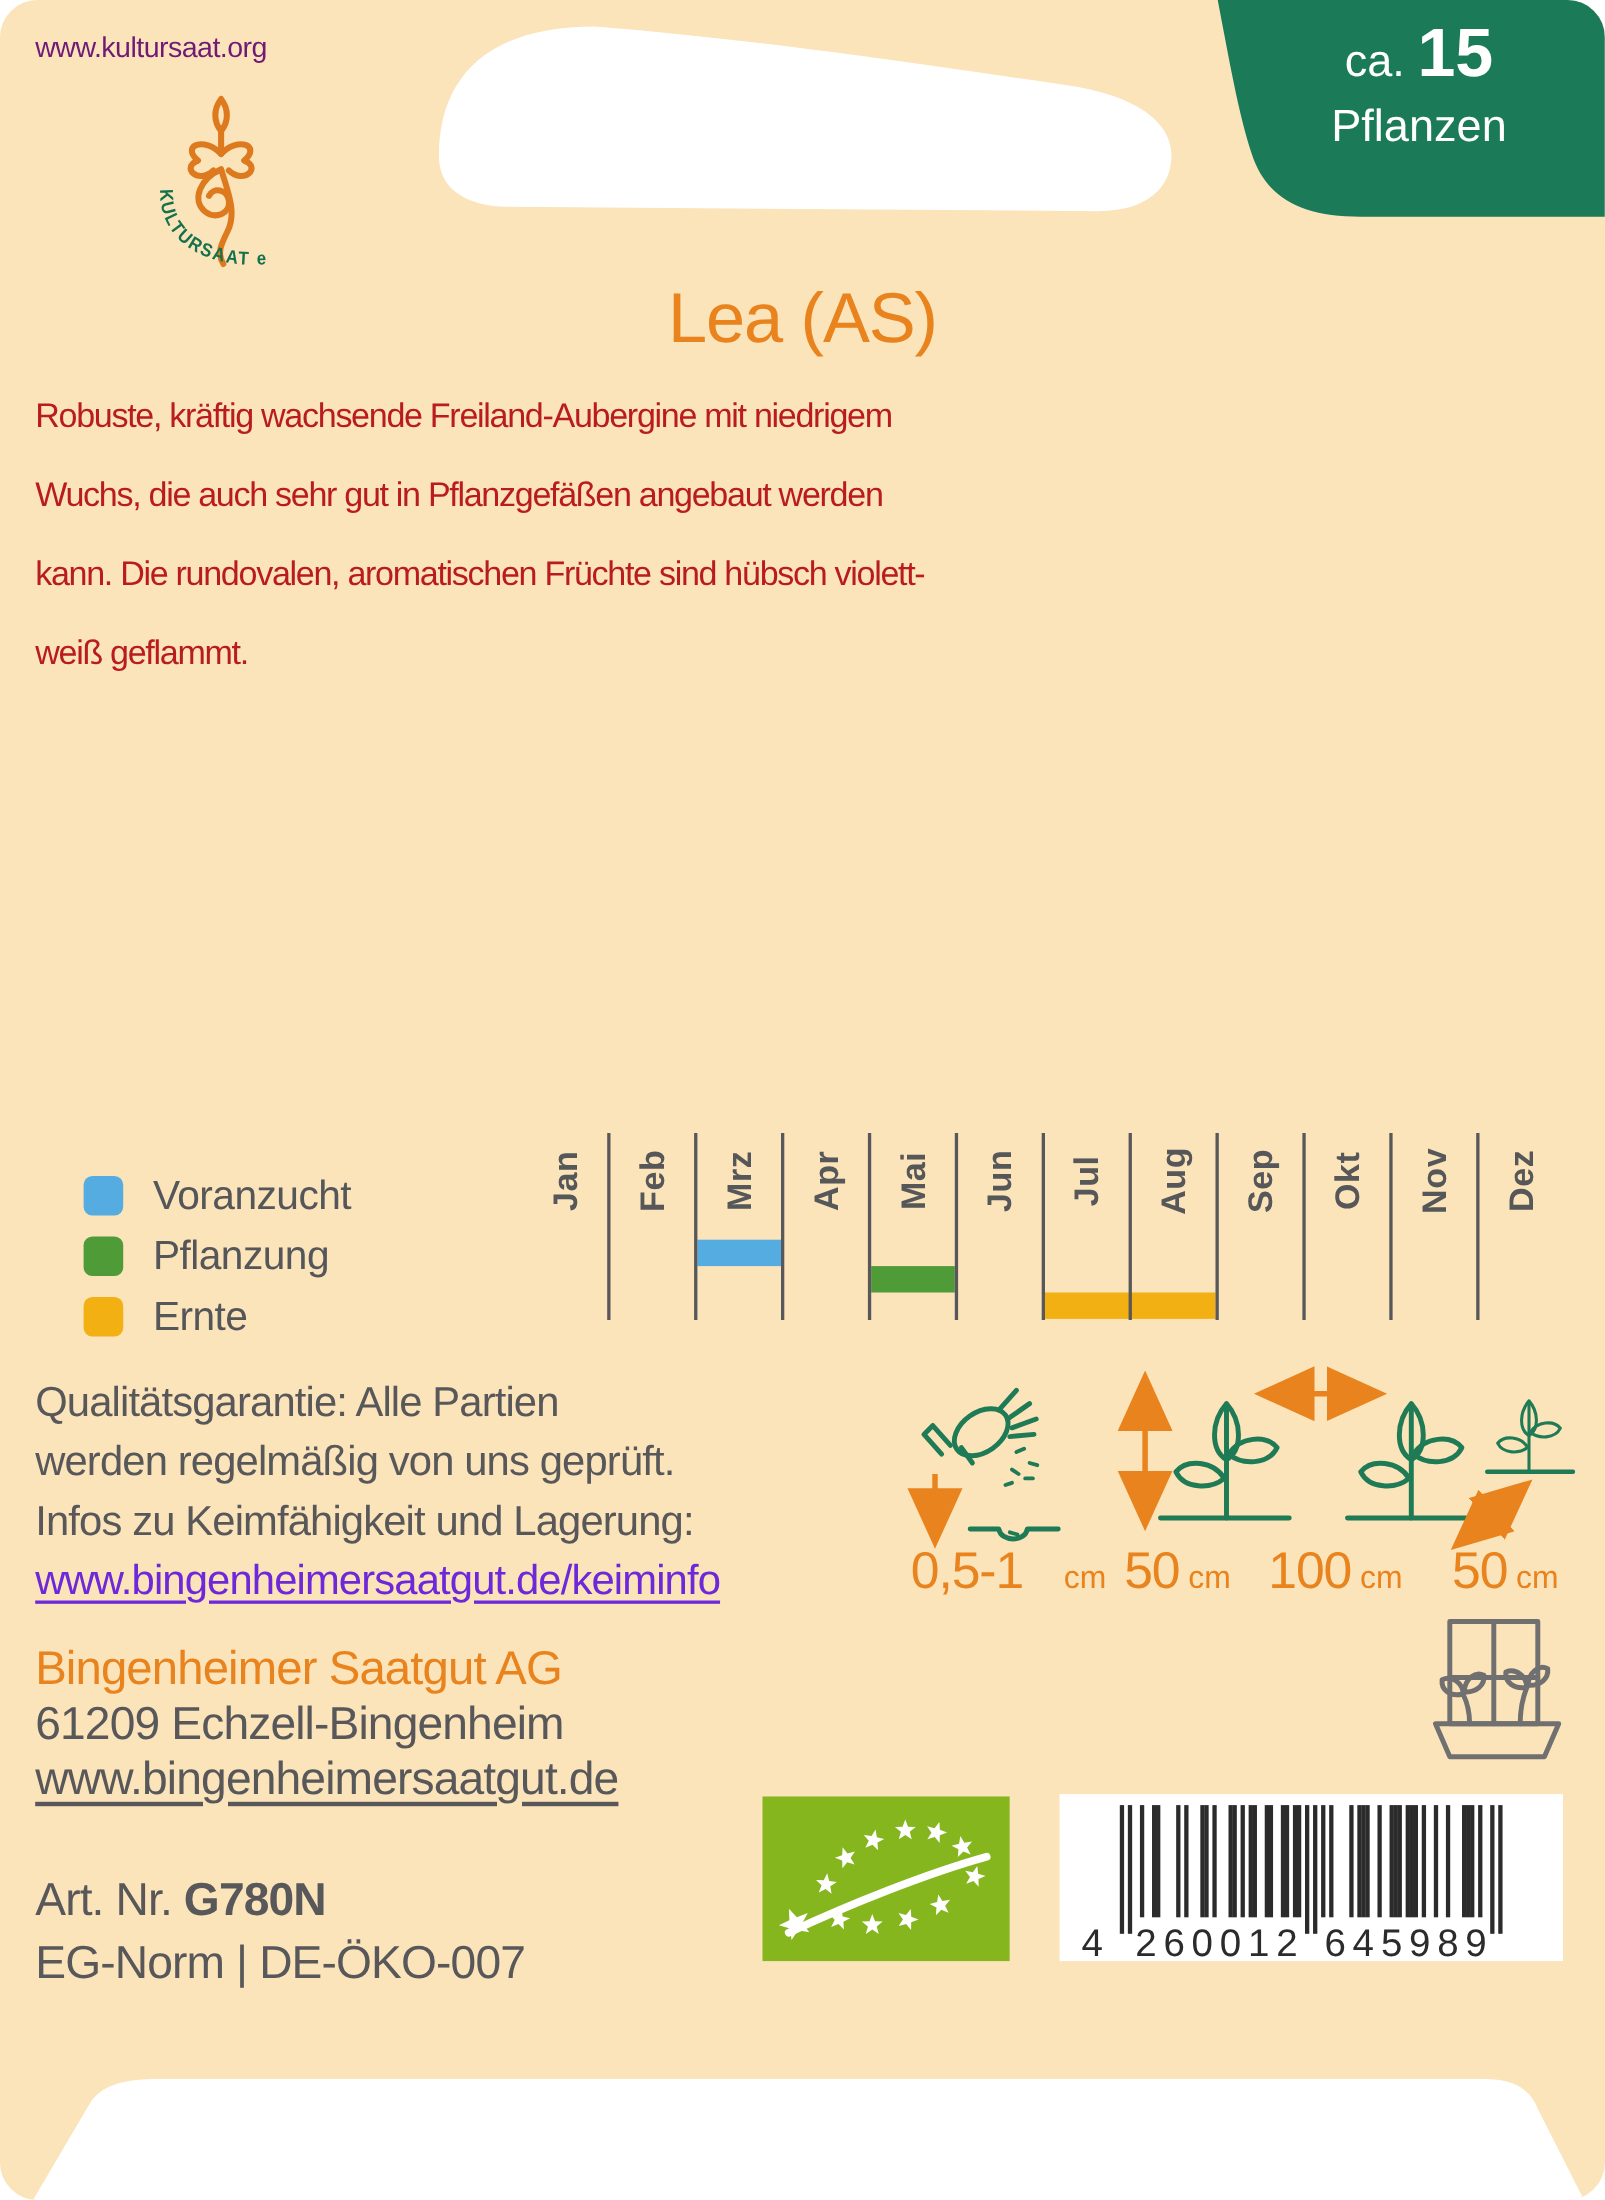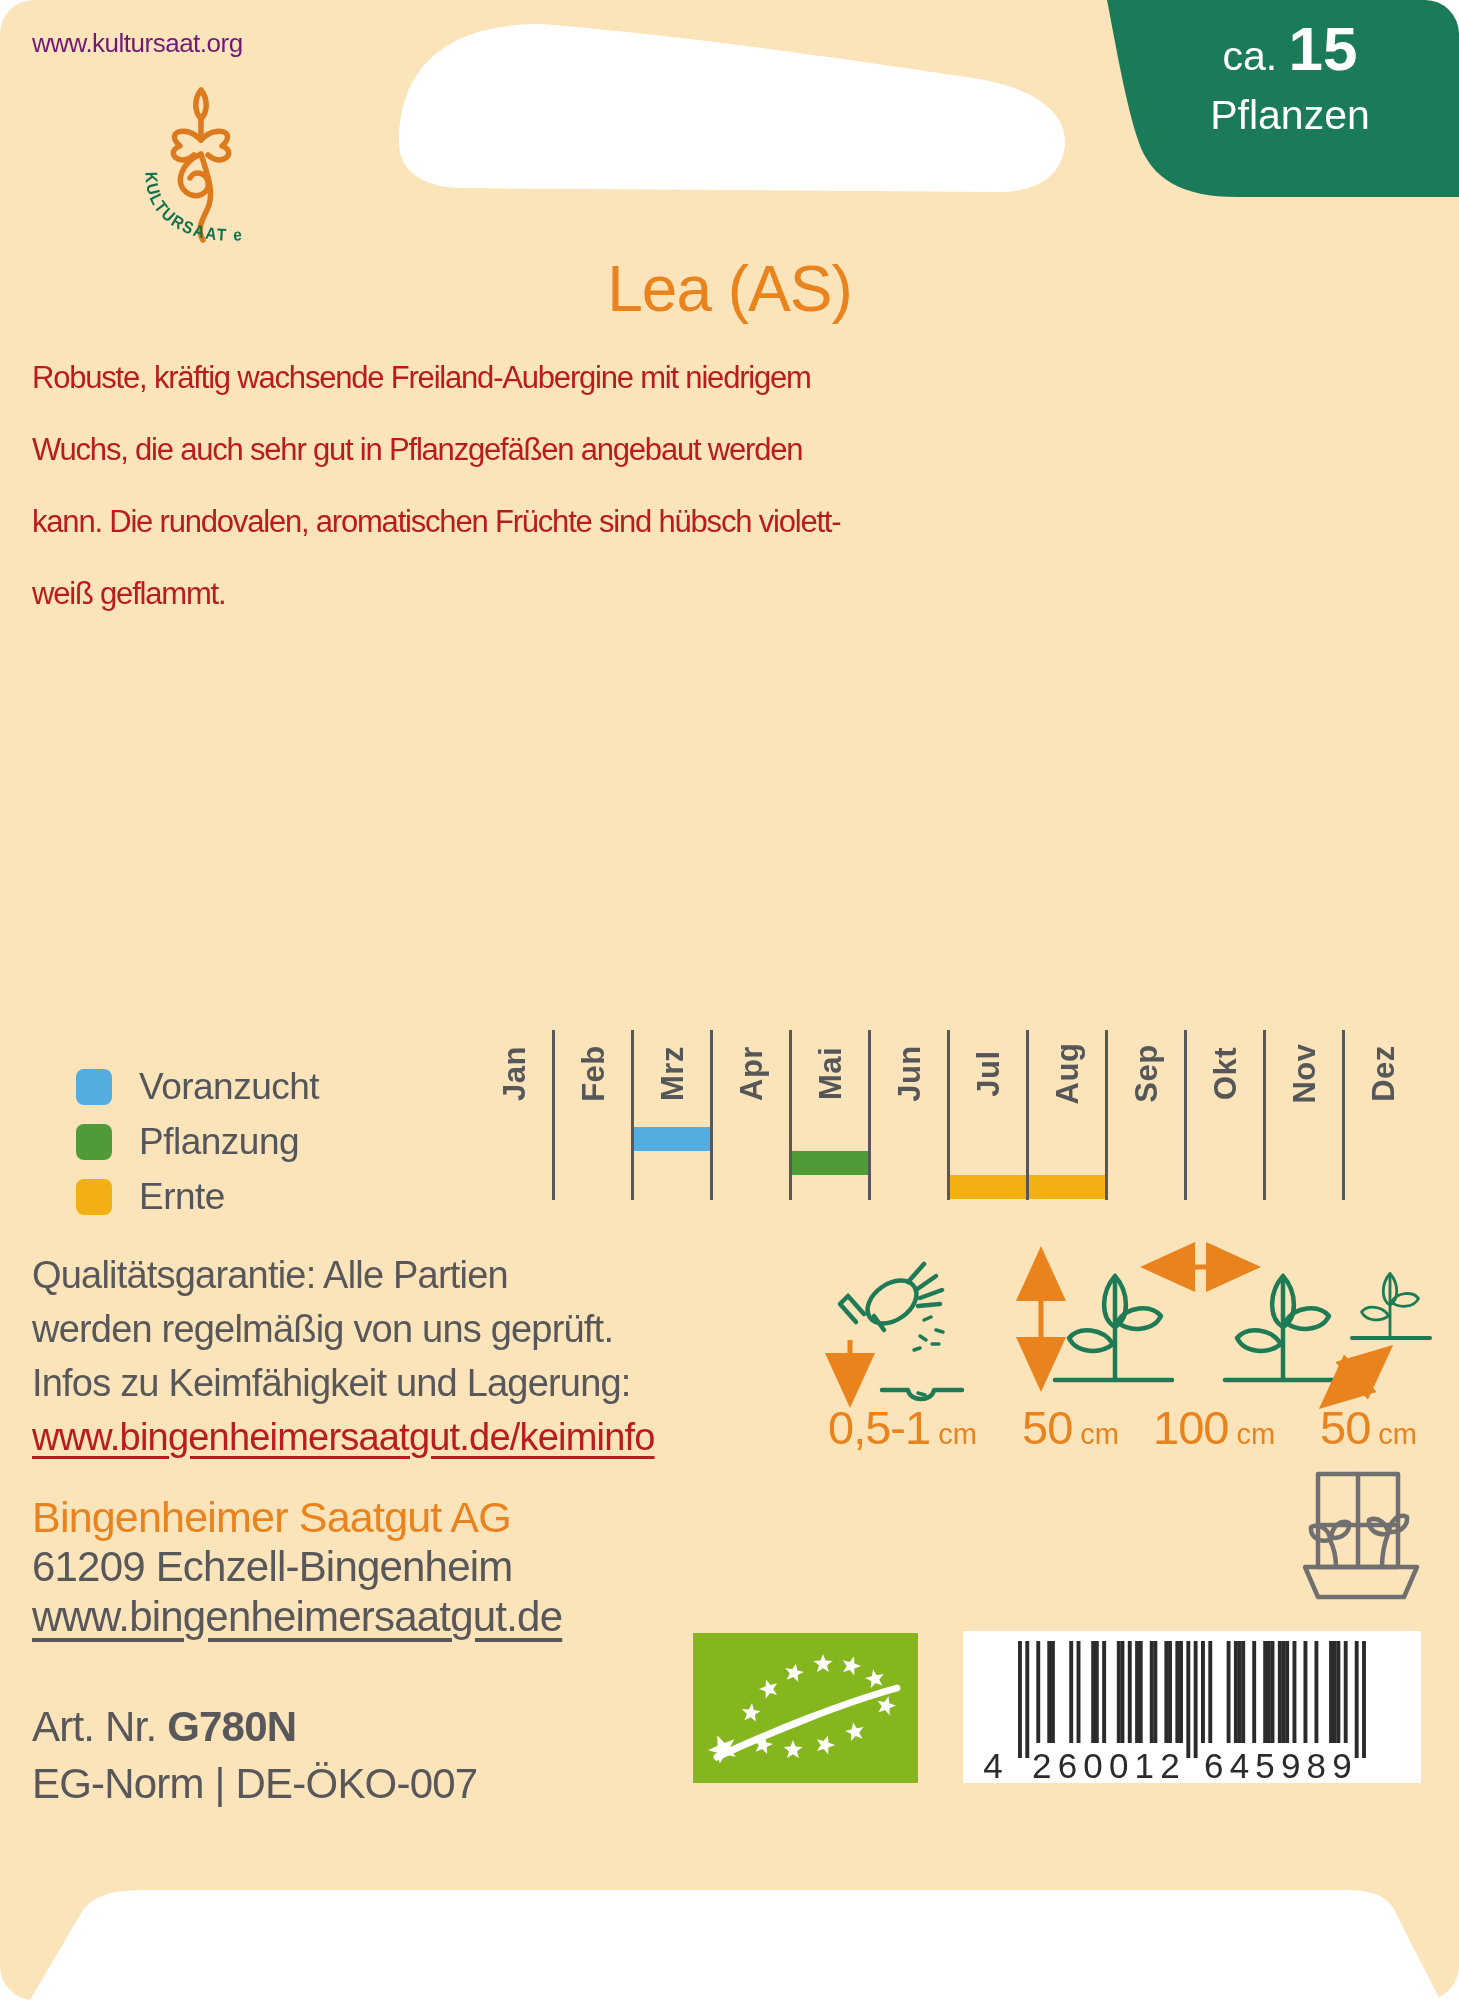--- a/index.html
+++ b/index.html
@@ -23,21 +23,21 @@
     left:32px;font-size:31px;line-height:72px;letter-spacing:-1.2px;color:#b91c1c;
     white-space:pre-line;
   }
   .desc{top:342px;}
   .tip{top:694px;}
   .tip b{font-weight:700;}
   .quality{
     left:32px;top:1248px;font-size:38px;line-height:54px;letter-spacing:-0.8px;color:#58585A;
     white-space:pre-line;
   }
-  .quality a{color:#b91c1c;text-decoration:underline;text-underline-offset:6px;}
+  .quality a{color:#6d28d9;text-decoration:underline;text-underline-offset:6px;}
   .badge-text{
     left:1140px;top:16px;width:300px;text-align:center;color:#ffffff;
   }
   .badge-text .l1{font-size:41px;line-height:52px;}
   .badge-text .l2{font-size:41px;line-height:66px;}
   .badge-text .l2 b{font-size:62px;font-weight:700;}
   .badge-text .l3{font-size:41px;line-height:52px;}
   .month{
     position:absolute;width:80px;height:79px;display:flex;align-items:center;justify-content:center;
     transform:rotate(-90deg);font-size:31px;font-weight:700;color:#565759;letter-spacing:0.5px;
@@ -190,21 +190,21 @@
 
     <line x1="340" y1="27" x2="421" y2="27" stroke="#E8831D" stroke-width="5" marker-start="url(#ah)" marker-end="url(#ah)"></line>
     <use href="#plant" transform="translate(463,140)"></use>
     <line x1="405" y1="140" x2="520" y2="140" stroke="#1E7B55" stroke-width="4.5" stroke-linecap="round"></line>
 
     <use href="#plant" transform="translate(570,98) scale(0.62)"></use>
     <line x1="532" y1="98" x2="610" y2="98" stroke="#1E7B55" stroke-width="4" stroke-linecap="round"></line>
     <line x1="514" y1="156" x2="558" y2="118" stroke="#E8831D" stroke-width="5" marker-start="url(#ah)" marker-end="url(#ah)"></line>
   </svg>
 
-  <div class="abs speclabel" style="left:828px;top:1400px;">
+  <div class="abs speclabel" style="left:828px;top:1400px;gap:29px;">
     <span class="v">0,5-1</span>
       <span class="u">cm</span>
   </div>
   <div class="abs speclabel" style="left:1022px;top:1400px;">
     <span class="v">50</span>
       <span class="u">cm</span>
   </div>
   <div class="abs speclabel" style="left:1153px;top:1400px;">
     <span class="v">100</span>
       <span class="u">cm</span>

